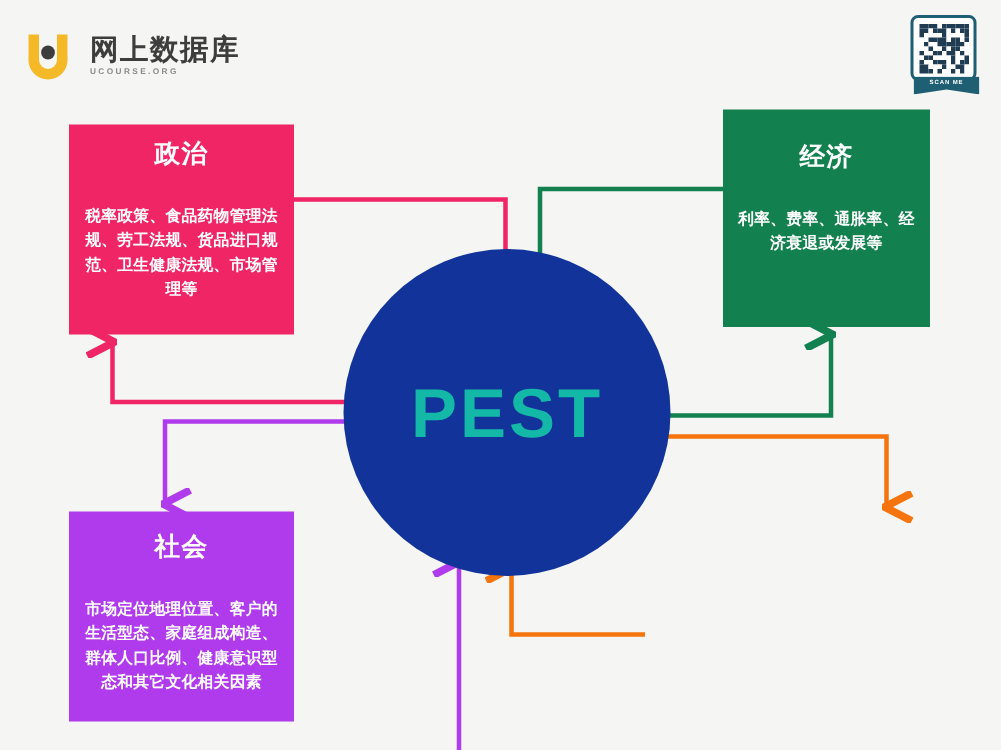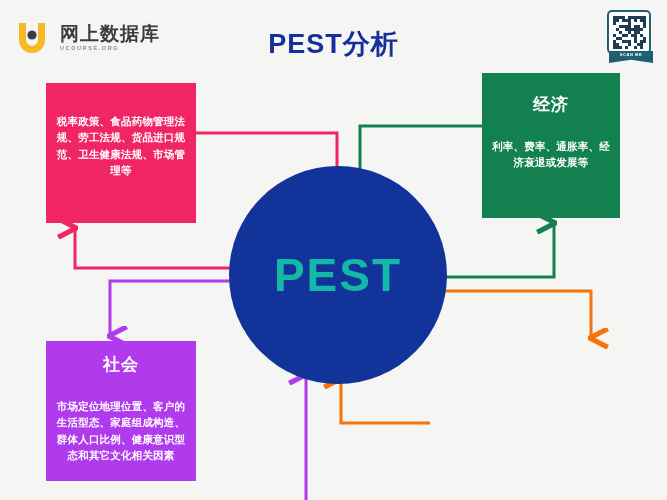--- a/index.html
+++ b/index.html
@@ -73,21 +73,20 @@
         <path d="M7 5 L7 22 A13 13 0 0 0 33 22 L33 5 L26 5 L26 22 A6 6 0 0 1 14 22 L14 5 Z" fill="#f5b827"></path>
         <circle cx="20" cy="17" r="4.6" fill="#3d3d3d"></circle>
       </svg>
     </span>
     <span class="logo-text">
       <span class="logo-cn">网上数据库</span>
       <span class="logo-en">UCOURSE.ORG</span>
     </span>
   </div>
 
-  <div class="page-title">PEST分析</div>
 
   <div class="qr">
     <div class="qr-frame">
       <div class="qr-grid" id="qr-grid">
           <i style="background: rgb(31, 60, 83);"></i>
           <i style="background: rgb(31, 60, 83);"></i>
           <i style="background: rgb(31, 60, 83);"></i>
           <i style="background: rgb(31, 60, 83);"></i>
           <i style="background: rgb(255, 255, 255);"></i>
           <i style="background: rgb(31, 60, 83);"></i>
@@ -240,20 +239,21 @@
 
       <path d="M430,423 L341,423 L341,378" fill="none" stroke="#f5740d" stroke-width="3" marker-end="url(#ah-orange)"></path>
 
       <path d="M444,277 L554,277 L554,223" fill="none" stroke="#13804f" stroke-width="3" marker-end="url(#ah-green)"></path>
 
       <path d="M443,291 L591,291 L591,338" fill="none" stroke="#f5740d" stroke-width="3" marker-end="url(#ah-orange)"></path>
     </svg>
   </div>
 
   <div class="box" id="box-political">
+    <h3>政治</h3>
     <p>税率政策、食品药物管理法规、劳工法规、货品进口规范、卫生健康法规、市场管理等</p>
   </div>
 
   <div class="box" id="box-economic">
     <h3>经济</h3>
     <p>利率、费率、通胀率、经济衰退或发展等</p>
   </div>
 
   <div class="box" id="box-social">
     <h3>社会</h3>

